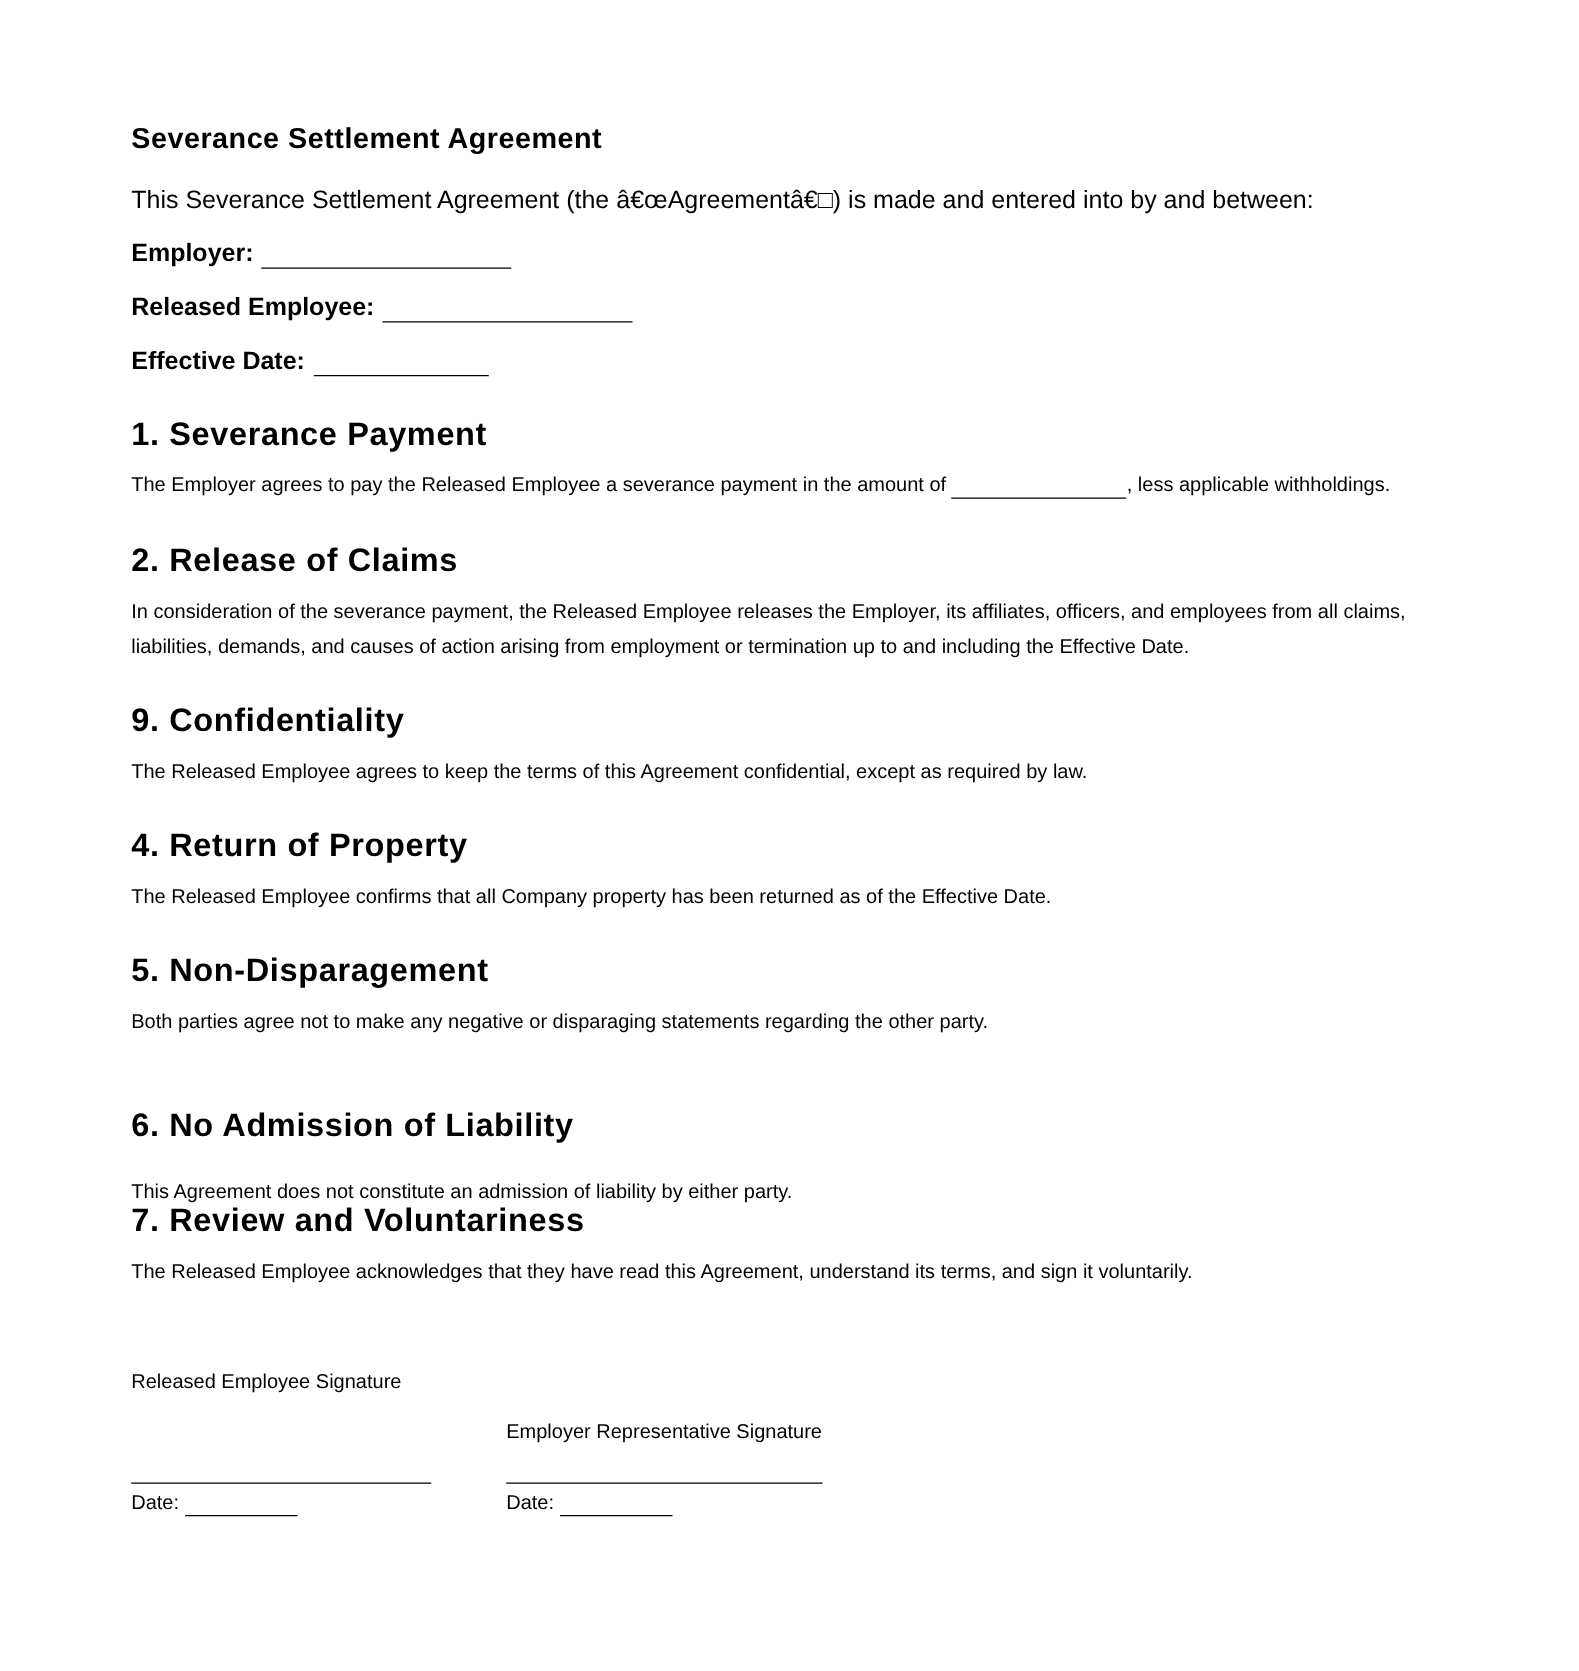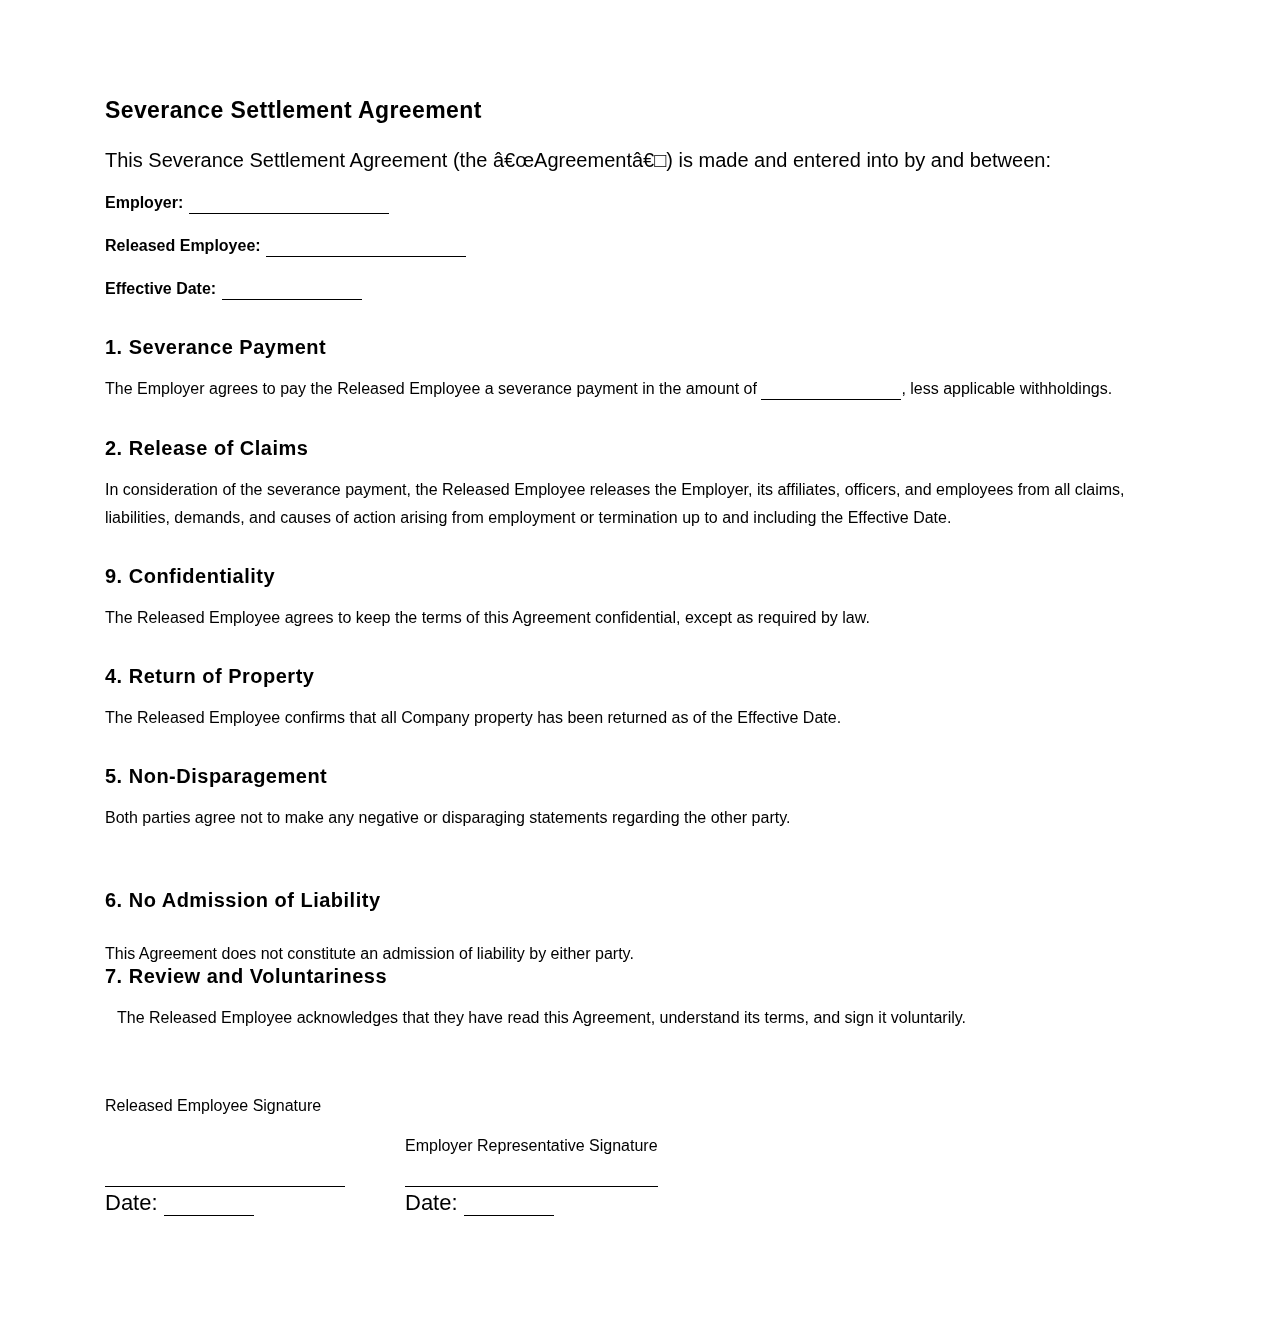--- a/index.html
+++ b/index.html
@@ -35,36 +35,36 @@
       position: absolute;
       top: 150px;
       left: 0;
       font-size: 20px;
       line-height: 20px;
       white-space: nowrap;
     }
     .field {
       position: absolute;
       left: 0;
-      font-size: 16px;
+      font-size: 20px;
       line-height: 20px;
       white-space: nowrap;
     }
     .field .lbl { font-weight: bold; }
     .blank {
       display: inline-block;
       border-bottom: 1px solid #000;
       vertical-align: -6px;
       height: 18px;
     }
     .sec-title {
       position: absolute;
       left: 0;
       margin: 0;
-      font-size: 20px;
+      font-size: 26px;
       font-weight: bold;
       letter-spacing: 0.5px;
       line-height: 24px;
       white-space: nowrap;
     }
     .sec-body {
       position: absolute;
       left: 0;
       width: 1030px;
       font-size: 16px;
@@ -77,21 +77,21 @@
       line-height: 20px;
       white-space: nowrap;
     }
     .sig-line {
       position: absolute;
       border-bottom: 1px solid #000;
       height: 0;
     }
     .sig-date {
       position: absolute;
-      font-size: 22px;
+      font-size: 16px;
       line-height: 20px;
       white-space: nowrap;
     }
   </style>
 </head>
 <body>
 
 <div class="page">
 
   <h1>Severance Settlement Agreement</h1>
@@ -125,21 +125,21 @@
   <h2 class="sec-title" style="top:664px;">4. Return of Property</h2>
   <p class="sec-body" style="top:704px;">The Released Employee confirms that all Company property has been returned as of the Effective Date.</p>
 
   <h2 class="sec-title" style="top:764px;">5. Non-Disparagement</h2>
   <p class="sec-body" style="top:804px;">Both parties agree not to make any negative or disparaging statements regarding the other party.</p>
 
   <h2 class="sec-title" style="top:864px;margin-top:24px;">6. No Admission of Liability</h2>
   <p class="sec-body" style="top:904px;margin-top:36px;">This Agreement does not constitute an admission of liability by either party.</p>
 
   <h2 class="sec-title" style="top:964px;">7. Review and Voluntariness</h2>
-  <p class="sec-body" style="top:1004px;margin-left:12px;">The Released Employee acknowledges that they have read this Agreement, understand its terms, and sign it voluntarily.</p>
+  <p class="sec-body" style="top:1004px;">The Released Employee acknowledges that they have read this Agreement, understand its terms, and sign it voluntarily.</p>
 
   <div>
     <div class="sig-label" style="left:0; top:1096px;">Released Employee Signature</div>
     <div class="sig-line" style="left:0; top:1186px; width:240px;"></div>
     <div class="sig-date" style="left:0; top:1193px;">
       <span>Date:</span>
       <span class="blank" style="width:90px;"></span>
     </div>
   </div>
 

